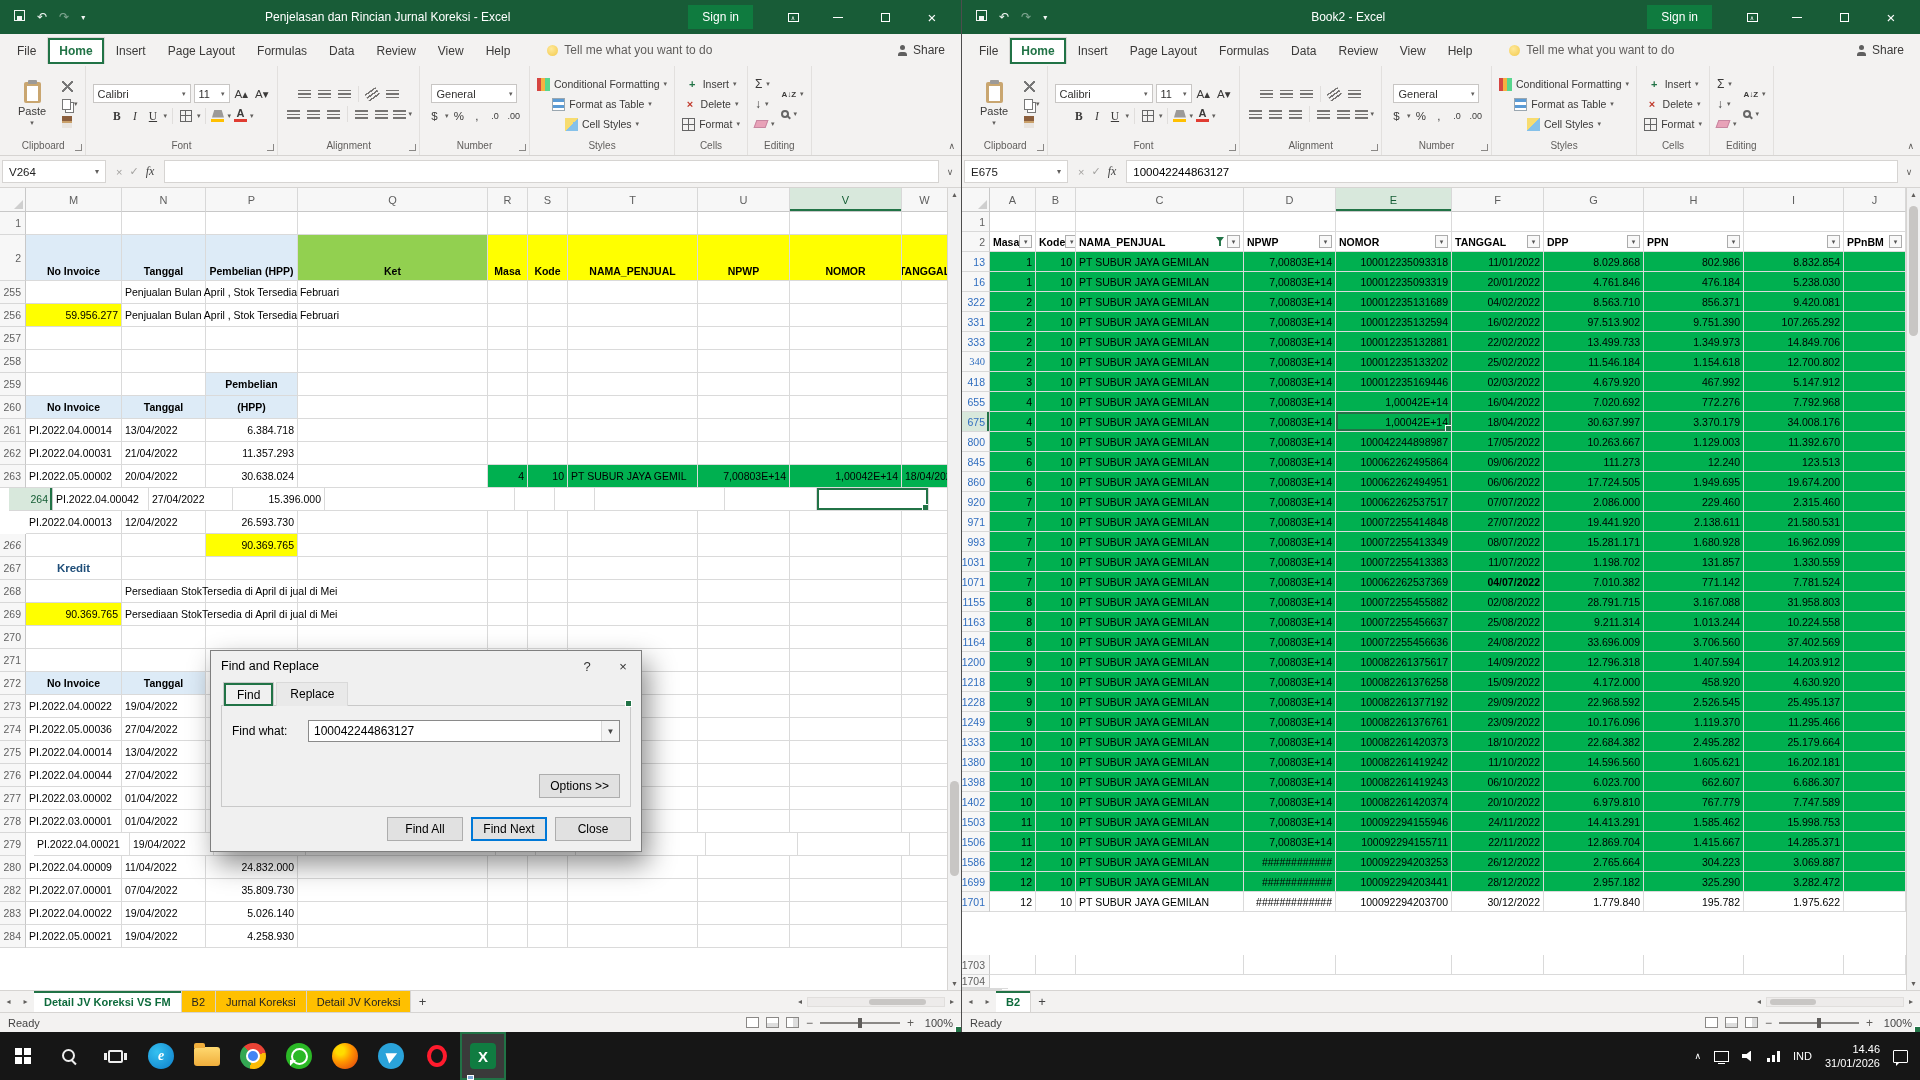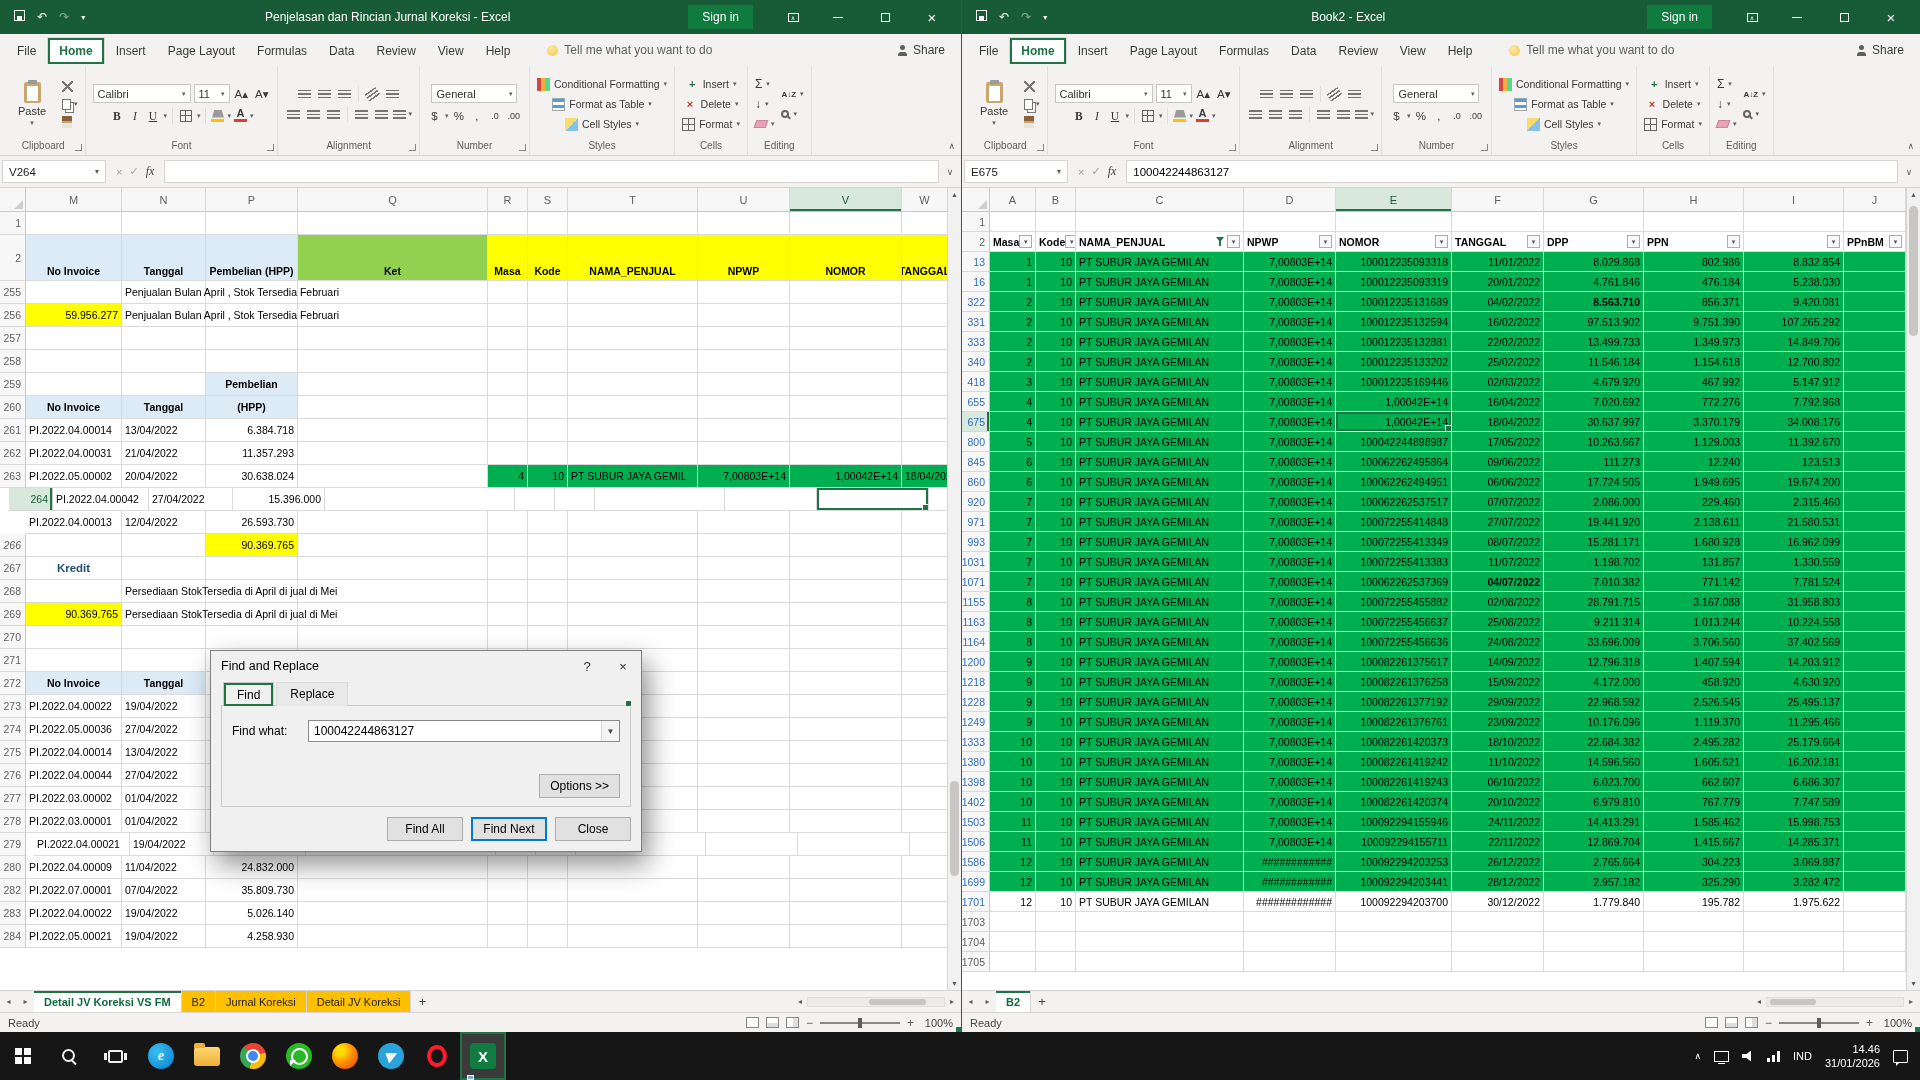--- a/index.html
+++ b/index.html
@@ -1292,21 +1292,21 @@
             <div class="g-cell  grn" style="width: 62px;"></div>
           </div>
           <div class="g-row" style="height: 20px;">
             <div class="g-rh blue" style="width: 28px;">322</div>
             <div class="g-cell num grn" style="width: 46px;">2</div>
             <div class="g-cell num grn" style="width: 40px;">10</div>
             <div class="g-cell  grn" style="width: 168px;">PT SUBUR JAYA GEMILAN</div>
             <div class="g-cell num grn" style="width: 92px;">7,00803E+14</div>
             <div class="g-cell num grn" style="width: 116px;">100012235131689</div>
             <div class="g-cell num grn" style="width: 92px;">04/02/2022</div>
-            <div class="g-cell num grn" style="width: 100px; font-weight: bold;">8.563.710</div>
+            <div class="g-cell num grn" style="width: 100px;">8.563.710</div>
             <div class="g-cell num grn" style="width: 100px;">856.371</div>
             <div class="g-cell num grn" style="width: 100px;">9.420.081</div>
             <div class="g-cell  grn" style="width: 62px;"></div>
           </div>
           <div class="g-row" style="height: 20px;">
             <div class="g-rh blue" style="width: 28px;">331</div>
             <div class="g-cell num grn" style="width: 46px;">2</div>
             <div class="g-cell num grn" style="width: 40px;">10</div>
             <div class="g-cell  grn" style="width: 168px;">PT SUBUR JAYA GEMILAN</div>
             <div class="g-cell num grn" style="width: 92px;">7,00803E+14</div>
@@ -1324,21 +1324,21 @@
             <div class="g-cell  grn" style="width: 168px;">PT SUBUR JAYA GEMILAN</div>
             <div class="g-cell num grn" style="width: 92px;">7,00803E+14</div>
             <div class="g-cell num grn" style="width: 116px;">100012235132881</div>
             <div class="g-cell num grn" style="width: 92px;">22/02/2022</div>
             <div class="g-cell num grn" style="width: 100px;">13.499.733</div>
             <div class="g-cell num grn" style="width: 100px;">1.349.973</div>
             <div class="g-cell num grn" style="width: 100px;">14.849.706</div>
             <div class="g-cell  grn" style="width: 62px;"></div>
           </div>
           <div class="g-row" style="height: 20px;">
-            <div class="g-rh blue" style="width: 28px;">340</div>
+            <div class="g-rh blue" style="width: 28px; font-family: Liberation Serif, serif;">340</div>
             <div class="g-cell num grn" style="width: 46px;">2</div>
             <div class="g-cell num grn" style="width: 40px;">10</div>
             <div class="g-cell  grn" style="width: 168px;">PT SUBUR JAYA GEMILAN</div>
             <div class="g-cell num grn" style="width: 92px;">7,00803E+14</div>
             <div class="g-cell num grn" style="width: 116px;">100012235133202</div>
             <div class="g-cell num grn" style="width: 92px;">25/02/2022</div>
             <div class="g-cell num grn" style="width: 100px;">11.546.184</div>
             <div class="g-cell num grn" style="width: 100px;">1.154.618</div>
             <div class="g-cell num grn" style="width: 100px;">12.700.802</div>
             <div class="g-cell  grn" style="width: 62px;"></div>
@@ -1687,34 +1687,34 @@
             <div class="g-cell num" style="width: 40px;">10</div>
             <div class="g-cell" style="width: 168px;">PT SUBUR JAYA GEMILAN</div>
             <div class="g-cell num" style="width: 92px;">#############</div>
             <div class="g-cell num" style="width: 116px;">100092294203700</div>
             <div class="g-cell num" style="width: 92px;">30/12/2022</div>
             <div class="g-cell num" style="width: 100px;">1.779.840</div>
             <div class="g-cell num" style="width: 100px;">195.782</div>
             <div class="g-cell num" style="width: 100px;">1.975.622</div>
             <div class="g-cell" style="width: 62px;"></div>
           </div>
-          <div class="g-row" style="height: 20px;">
+          <div class="g-row" style="height: 20px; margin-top: 43px;">
             <div class="g-rh" style="width: 28px;">1703</div>
             <div class="g-cell" style="width: 46px;"></div>
             <div class="g-cell" style="width: 40px;"></div>
             <div class="g-cell" style="width: 168px;"></div>
             <div class="g-cell" style="width: 92px;"></div>
             <div class="g-cell" style="width: 116px;"></div>
             <div class="g-cell" style="width: 92px;"></div>
             <div class="g-cell" style="width: 100px;"></div>
             <div class="g-cell" style="width: 100px;"></div>
             <div class="g-cell" style="width: 100px;"></div>
             <div class="g-cell" style="width: 62px;"></div>
           </div>
-          <div class="g-row" style="height: 20px;">
+          <div class="g-row" style="height: 20px; flex-direction: column;">
             <div class="g-rh" style="width: 28px;">1704</div>
             <div class="g-cell" style="width: 46px;"></div>
             <div class="g-cell" style="width: 40px;"></div>
             <div class="g-cell" style="width: 168px;"></div>
             <div class="g-cell" style="width: 92px;"></div>
             <div class="g-cell" style="width: 116px;"></div>
             <div class="g-cell" style="width: 92px;"></div>
             <div class="g-cell" style="width: 100px;"></div>
             <div class="g-cell" style="width: 100px;"></div>
             <div class="g-cell" style="width: 100px;"></div>

